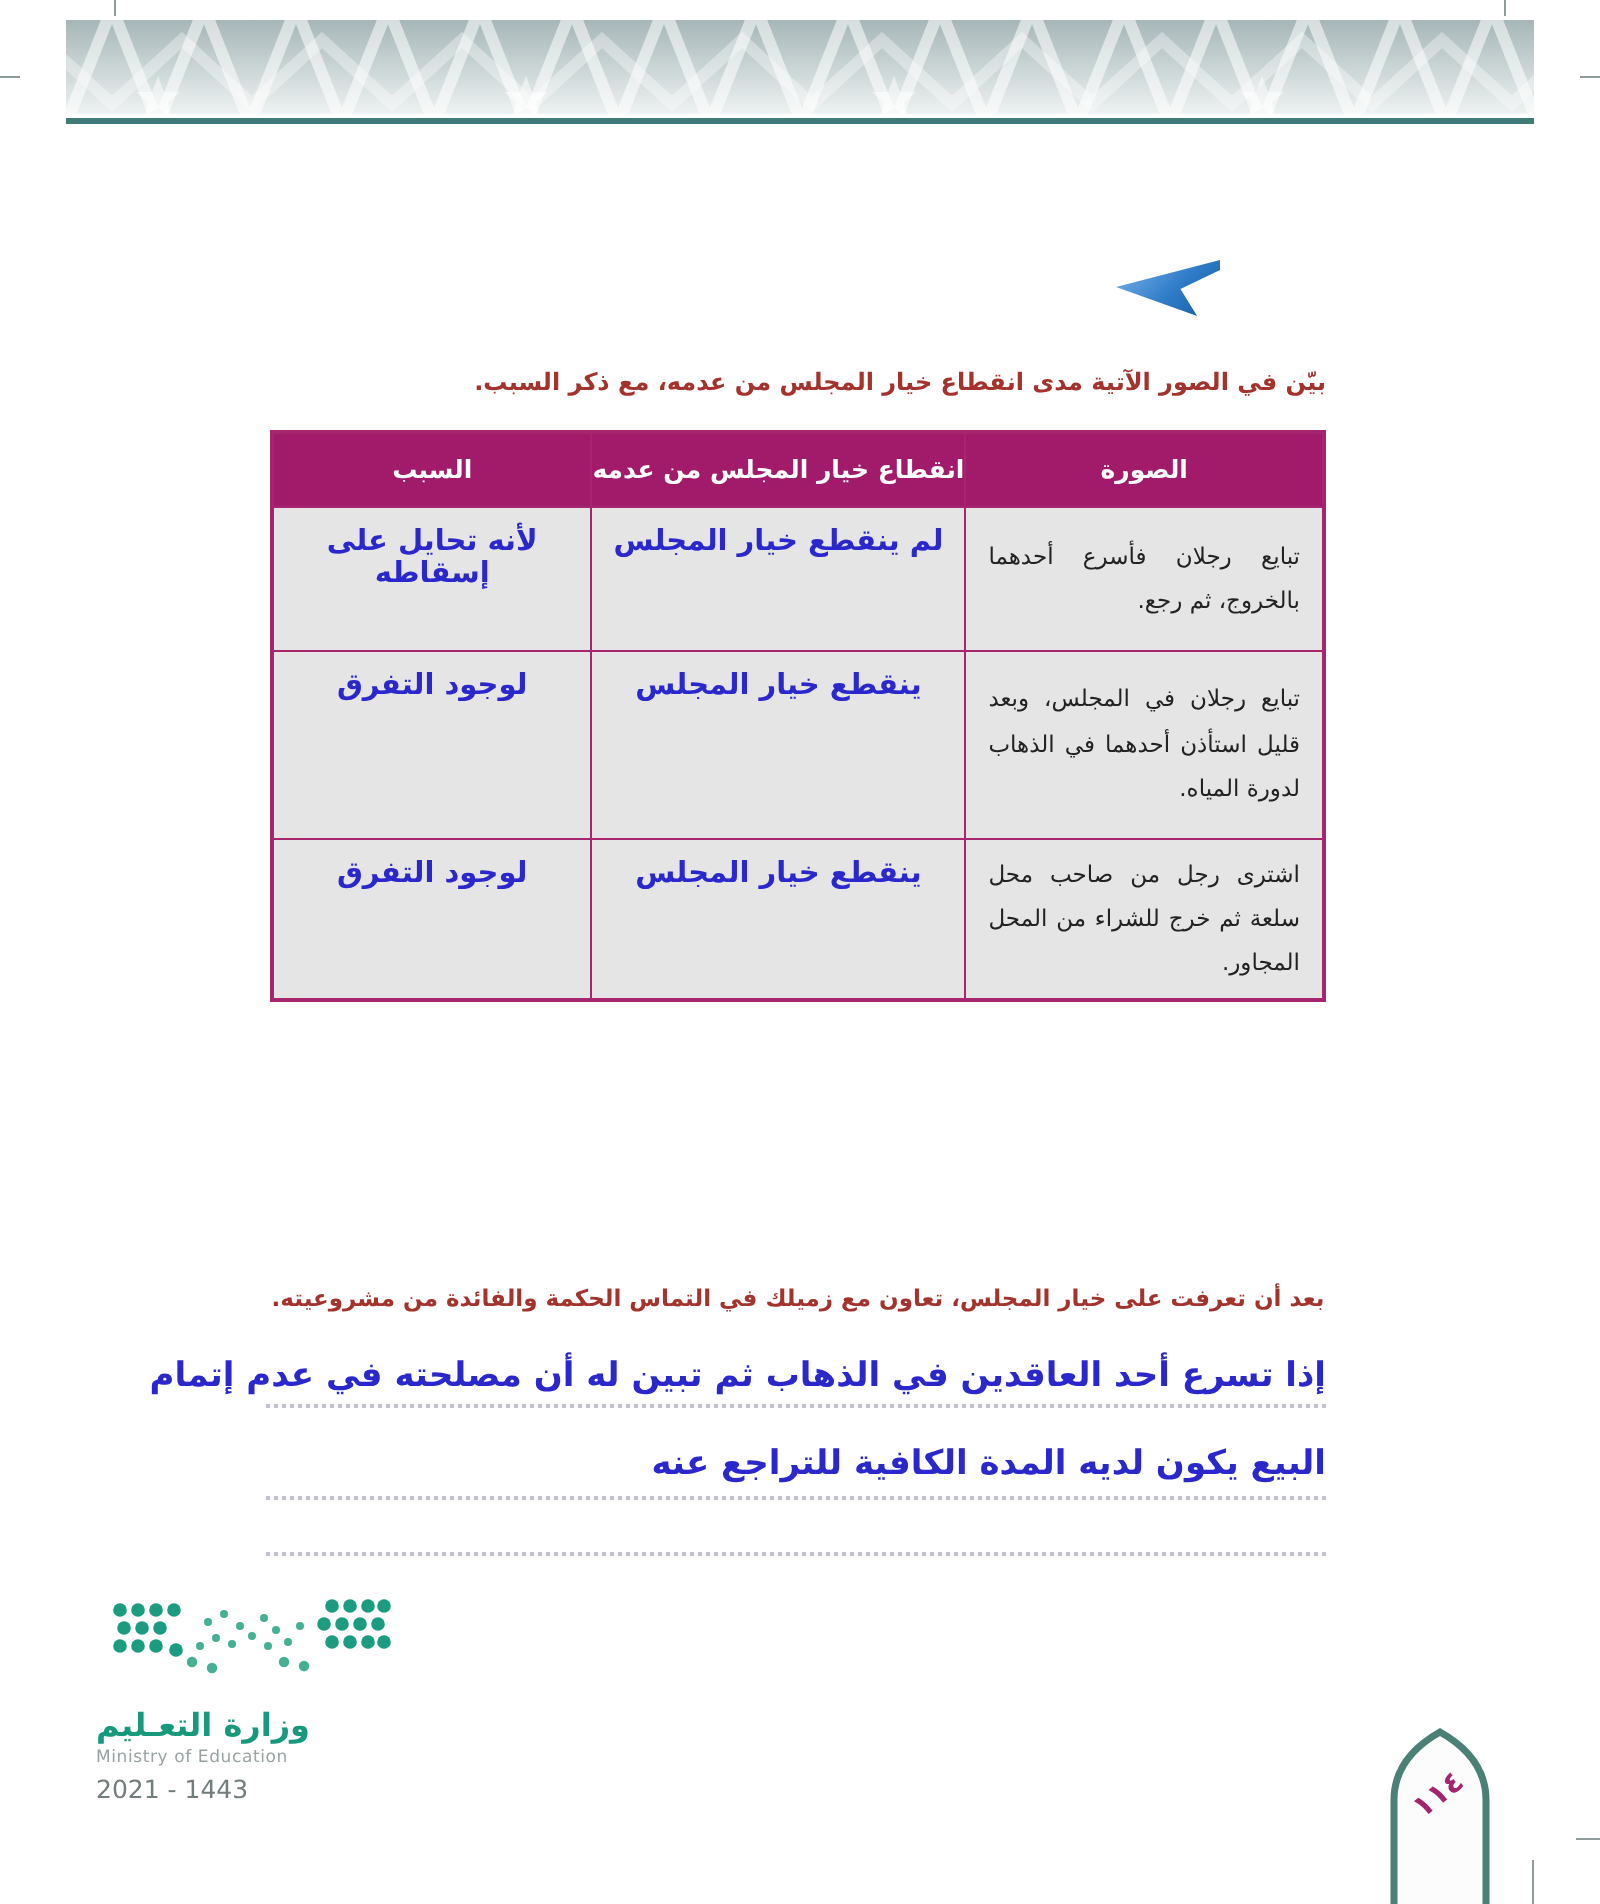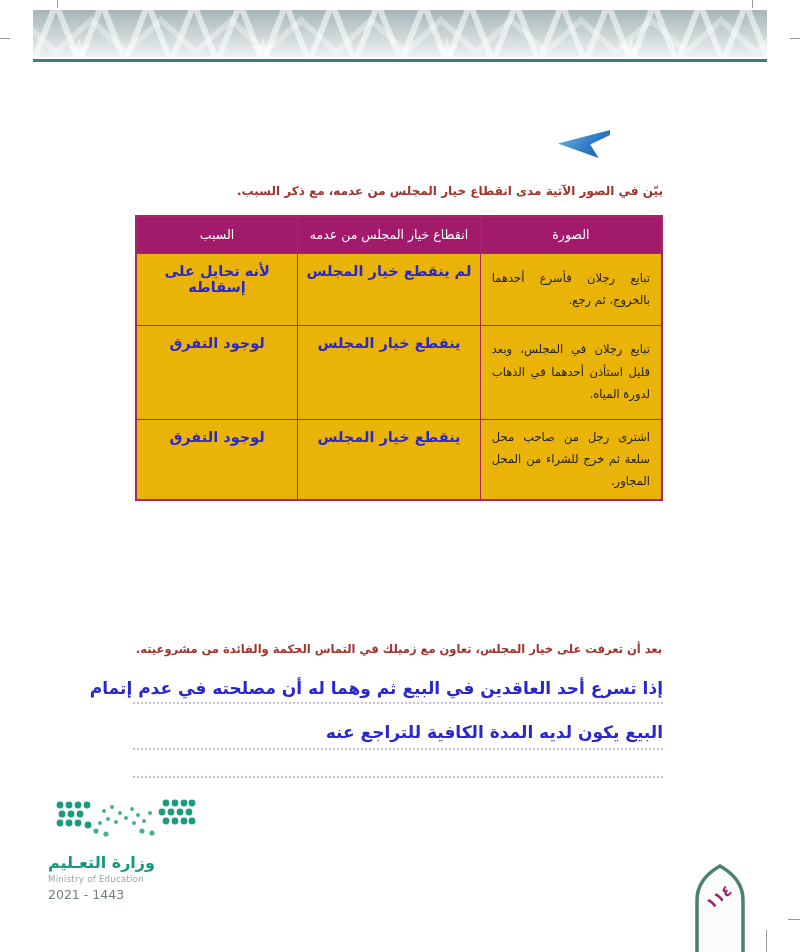--- a/index.html
+++ b/index.html
@@ -56,24 +56,24 @@
 
   
   .activity-table {
     position:absolute; left:135px; top:215px; width:528px;
     border-collapse:collapse; direction:rtl;
     border:2px solid #a5256f;
   }
   .activity-table th, .activity-table td { border:1.5px solid #a5256f; }
   .activity-table th {
     background:#a21a6a; color:#ffffff;
-    font-size:12.5px; font-weight:normal; height:37px;
+    font-size:12.5px; font-weight:bold; height:37px;
     white-space:nowrap; overflow:hidden; text-align:center;
   }
-  .activity-table td { background:#eab308; }
+  .activity-table td { background:#e5e5e5; }
   td.scenario {
     width:181px; font-size:11.5px; color:#222222;
     padding:6px 11px; line-height:1.95;
     text-align:justify; text-align-last:right; vertical-align:middle;
   }
   td.answer {
     color:#2a28cc; font-weight:bold; font-size:14.5px;
     vertical-align:top; text-align:center; padding:9px 8px 0 8px;
   }
   td.ruling { width:182px; }
@@ -174,21 +174,21 @@
     <tr class="r4">
       <td class="scenario">اشترى رجل من صاحب محل سلعة ثم خرج للشراء من المحل المجاور.</td>
       <td class="answer ruling">ينقطع خيار المجلس</td>
       <td class="answer reason">لوجود التفرق</td>
     </tr>
   </tbody>
 </table>
 
 <div class="prompt">بعد أن تعرفت على خيار المجلس، تعاون مع زميلك في التماس الحكمة والفائدة من مشروعيته.</div>
 <div class="answers">
-  <div class="answer-line l1">إذا تسرع أحد العاقدين في البيع ثم وهما له أن مصلحته في عدم إتمام</div>
+  <div class="answer-line l1">إذا تسرع أحد العاقدين في الذهاب ثم تبين له أن مصلحته في عدم إتمام</div>
   <div class="answer-line l2">البيع يكون لديه المدة الكافية للتراجع عنه</div>
   <div class="answer-line l3"></div>
 </div>
 
 <div class="moe-logo">
   <svg width="150" height="52">
     <g fill="#1b9c7e">
       <circle cx="12" cy="10" r="3.4"></circle>
         <circle cx="21" cy="10" r="3.4"></circle>
         <circle cx="30" cy="10" r="3.4"></circle>

